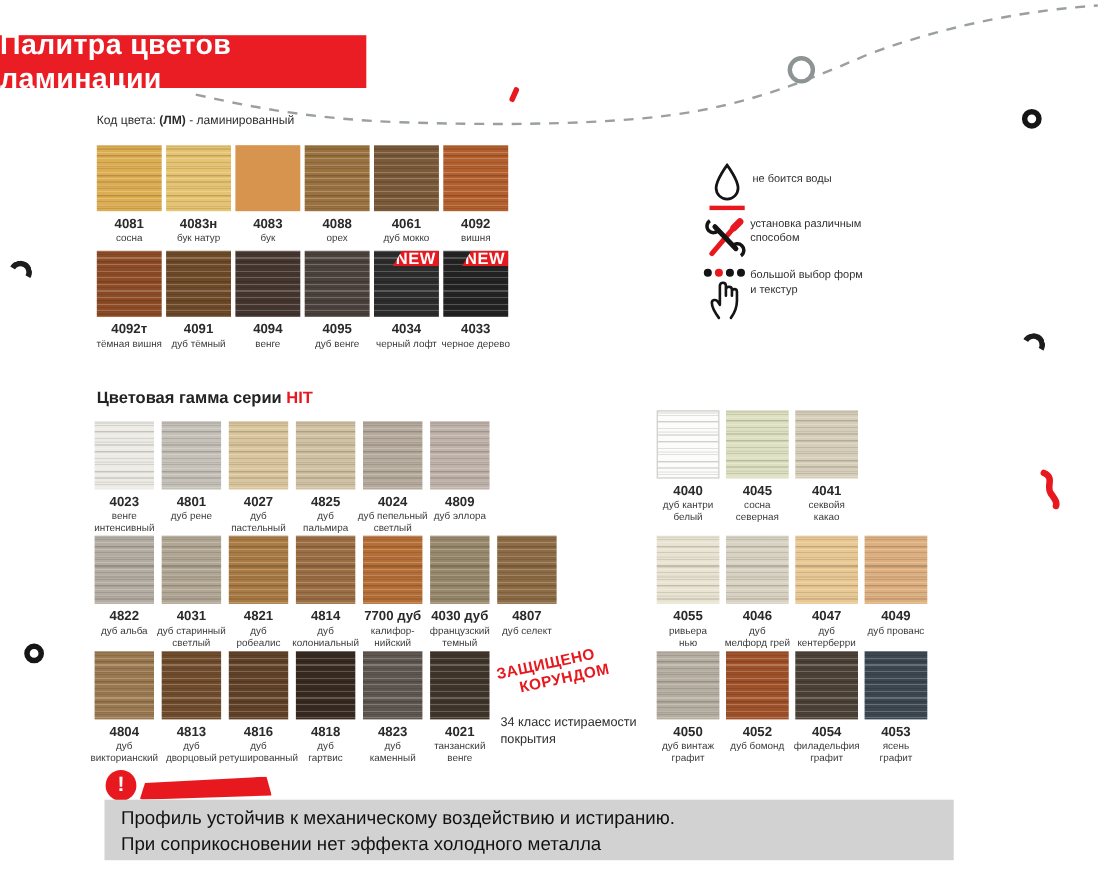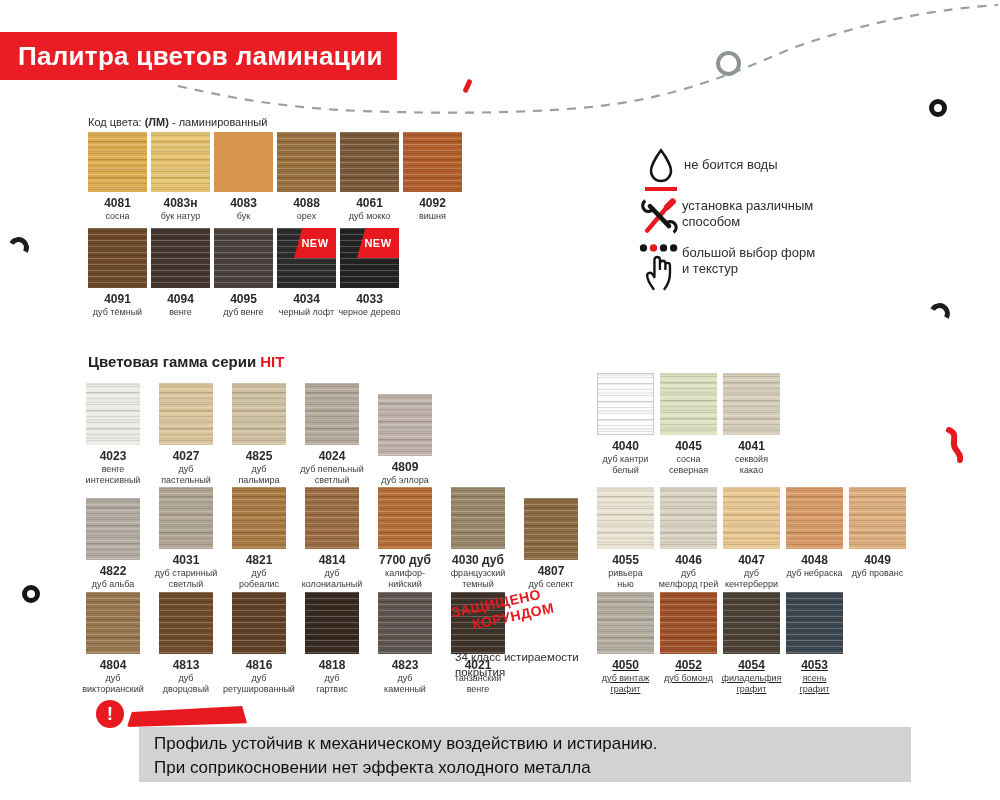--- a/index.html
+++ b/index.html
@@ -11,67 +11,67 @@
   .ring{position:absolute;left:716px;top:51px;width:17px;height:17px;border:4px solid #8d9494;
         border-radius:50%;background:#fff;}
   .donut{position:absolute;width:8px;height:8px;border:5px solid #161616;border-radius:50%;}
   .comma{position:absolute;width:11px;height:11px;border:5px solid #1d1d1d;border-radius:50%;
          border-bottom-color:transparent;border-left-color:transparent;}
   .red-dash{position:absolute;left:465px;top:79px;width:5px;height:14px;background:var(--red);
             border-radius:2px;transform:rotate(24deg);}
   .squiggle{position:absolute;left:943px;top:426px;}
 
   
-  .banner{position:absolute;left:0;top:32px;width:397px;height:48px;background:var(--banner);
-          display:flex;align-items:center;padding-left:18px;box-sizing:border-box;}
+  .banner{position:absolute;left:0;top:32px;width:333px;height:48px;background:var(--banner);
+          display:flex;align-items:center;box-sizing:border-box;}
   .banner span{color:#fff;font-size:26px;font-weight:700;letter-spacing:.3px;}
 
   .h1{position:absolute;font-size:16px;font-weight:700;color:#232323;}
-  .sub{position:absolute;left:88px;top:116px;font-size:11px;color:#2c2c2c;}
+  .sub{position:absolute;left:88px;top:104px;font-size:11px;color:#2c2c2c;}
   .sub b{font-weight:700;}
   .hit-accent{color:var(--red);}
 
   
   .row{position:absolute;display:flex;}
   .row.lam{left:88px;gap:4px;}
-  .row.hl{left:86px;gap:19px;align-items:flex-end;}
+  .row.hl{left:86px;gap:7px;}
   .row.hr{left:597px;gap:6px;}
   .cell{display:flex;flex-direction:column;align-items:center;}
   .lam .cell{width:59px;}
   .hl .cell{width:54px;}
   .hr .cell{width:57px;}
   .tile{position:relative;width:100%;box-sizing:border-box;}
   .lam .tile{height:60px;}
   .hl .tile,.hr .tile{height:62px;}
   .tile.wood{background-image:
      repeating-linear-gradient(to bottom, rgba(255,255,255,.22) 0 1px, rgba(255,255,255,0) 1px 3px,
        rgba(0,0,0,.11) 3px 4px, rgba(0,0,0,0) 4px 6px),
      repeating-linear-gradient(to bottom, rgba(0,0,0,.07) 0 2px, rgba(0,0,0,0) 2px 9px);}
   .tile.bordered{border:1px solid #c9c9c9;}
   .code{margin-top:5px;font-size:12px;font-weight:600;color:#2a2a2a;line-height:1.1;text-align:center;white-space:pre-line;}
   .nm{font-size:9px;color:#3a3a3a;line-height:1.2;text-align:center;white-space:pre-line;margin:1px -9px 0;}
-  .badge{position:absolute;top:0;right:0;width:42px;height:30px;background:var(--red);color:#fff;
-         font-size:11px;font-weight:700;display:flex;align-items:center;justify-content:center;
+  .badge{position:absolute;top:0;right:0;width:42px;height:14px;background:var(--red);color:#fff;
+         font-size:15px;font-weight:700;display:flex;align-items:center;justify-content:center;
          clip-path:polygon(20% 0,100% 0,100% 100%,0 100%);letter-spacing:.5px;}
 
   
   .feature{position:absolute;display:flex;align-items:flex-start;}
   .f-ico{width:46px;flex:0 0 46px;display:flex;flex-direction:column;align-items:center;}
-  .f-label{font-size:13px;color:#2e2e2e;line-height:1.25;white-space:pre-line;padding-top:2px;}
+  .f-label{font-size:10px;color:#2e2e2e;line-height:1.25;white-space:pre-line;padding-top:2px;}
   .drop-underline{width:32px;height:4px;background:var(--red);margin-top:2px;}
 
   
   .stamp{position:absolute;left:452px;top:594px;transform:rotate(-12deg);color:var(--red);
          font-size:14px;font-weight:800;letter-spacing:.4px;line-height:1.15;}
   .stamp .l2{display:block;margin-left:18px;}
   .note{position:absolute;left:455px;top:650px;font-size:11.5px;color:#2e2e2e;line-height:1.3;white-space:pre-line;}
 
   
   .foot-bar{position:absolute;left:95px;top:727px;width:772px;height:55px;background:var(--footer_bar);
-            box-sizing:border-box;padding:5px 0 0 15px;margin-left:44px;}
+            box-sizing:border-box;padding:5px 0 0 15px;}
   .foot-bar div{font-size:17px;color:#111;line-height:24px;}
   .warn-circle{position:absolute;left:96px;top:700px;width:28px;height:28px;border-radius:50%;
                background:var(--red);color:#fff;font-weight:800;font-size:19px;display:flex;
                align-items:center;justify-content:center;}
   .warn-swoosh{position:absolute;left:127px;top:706px;width:120px;height:21px;background:var(--red);
                clip-path:polygon(4% 28%,96% 0,100% 82%,0 100%);border-radius:3px;}
 </style>
 </head>
 <body>
 
@@ -128,20 +128,25 @@
       </div>
     <div class="cell">
         <div class="tile wood" style="background-color: rgb(179, 95, 46);"></div>
         <div class="code">4092</div>
         <div class="nm">вишня</div>
       </div>
   </div>
 
   <div class="row lam" style="top:228px;">
     <div class="cell">
+        <div class="tile wood" style="background-color: rgb(142, 76, 38);"></div>
+        <div class="code">4092т</div>
+        <div class="nm">тёмная вишня</div>
+      </div>
+    <div class="cell">
         <div class="tile wood" style="background-color: rgb(110, 74, 40);"></div>
         <div class="code">4091</div>
         <div class="nm">дуб тёмный</div>
       </div>
     <div class="cell">
         <div class="tile wood" style="background-color: rgb(69, 54, 48);"></div>
         <div class="code">4094</div>
         <div class="nm">венге</div>
       </div>
     <div class="cell">
@@ -208,20 +213,25 @@
   </div>
 
   <div class="row hl" style="top:383px;">
     <div class="cell">
         <div class="tile wood" style="background-color: rgb(237, 235, 229);"></div>
         <div class="code">4023</div>
         <div class="nm">венге
 интенсивный</div>
       </div>
     <div class="cell">
+        <div class="tile wood" style="background-color: rgb(197, 192, 184);"></div>
+        <div class="code">4801</div>
+        <div class="nm">дуб рене</div>
+      </div>
+    <div class="cell">
         <div class="tile wood" style="background-color: rgb(218, 198, 157);"></div>
         <div class="code">4027</div>
         <div class="nm">дуб
 пастельный</div>
       </div>
     <div class="cell">
         <div class="tile wood" style="background-color: rgb(207, 193, 162);"></div>
         <div class="code">4825</div>
         <div class="nm">дуб
 пальмира</div>
@@ -355,32 +365,27 @@
         <div class="nm">дуб
 мелфорд грей</div>
       </div>
     <div class="cell">
         <div class="tile wood" style="background-color: rgb(233, 200, 147);"></div>
         <div class="code">4047</div>
         <div class="nm">дуб
 кентерберри</div>
       </div>
     <div class="cell">
-        <div class="tile wood" style="background-color: rgb(216, 155, 101);"></div>
-        <div class="code">4048</div>
-        <div class="nm">дуб небраска</div>
-      </div>
-    <div class="cell">
         <div class="tile wood" style="background-color: rgb(221, 175, 127);"></div>
         <div class="code">4049</div>
         <div class="nm">дуб прованс</div>
       </div>
   </div>
 
-  <div class="row hr" style="top:592px;text-decoration:underline;">
+  <div class="row hr" style="top:592px;">
     <div class="cell">
         <div class="tile wood" style="background-color: rgb(181, 173, 160);"></div>
         <div class="code">4050</div>
         <div class="nm">дуб винтаж
 графит</div>
       </div>
     <div class="cell">
         <div class="tile wood" style="background-color: rgb(159, 81, 41);"></div>
         <div class="code">4052</div>
         <div class="nm">дуб бомонд</div>

